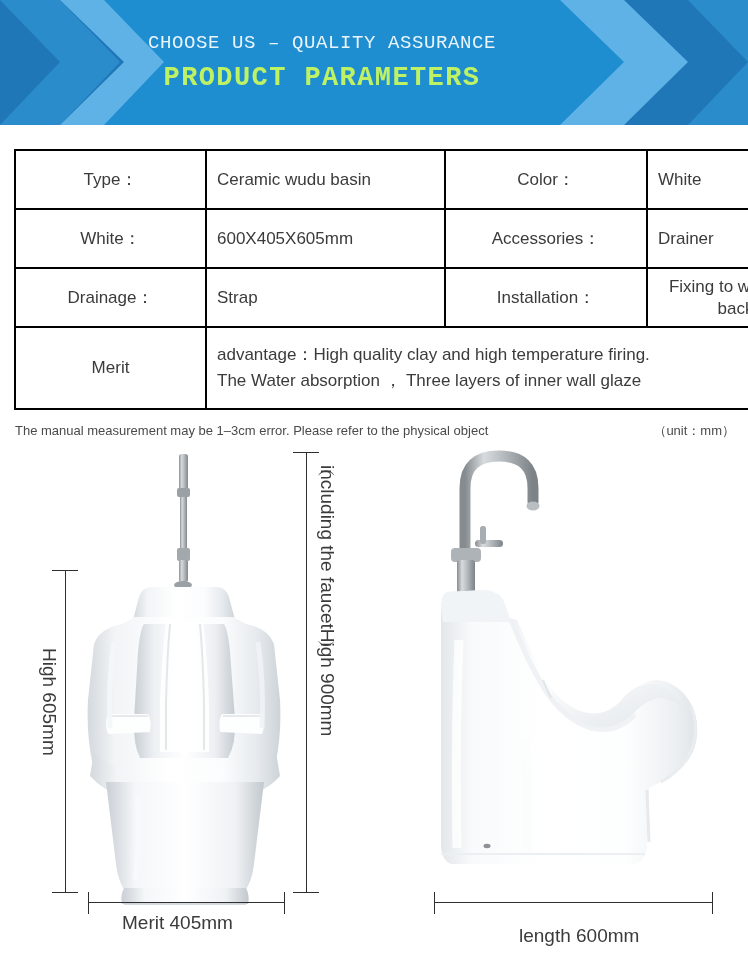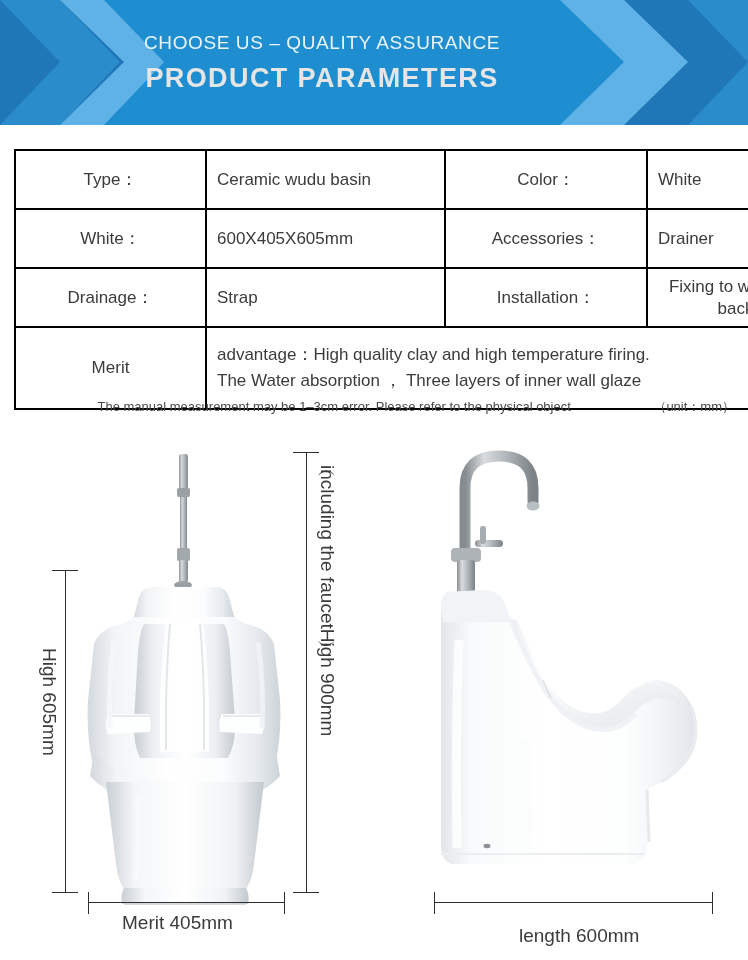--- a/index.html
+++ b/index.html
@@ -62,29 +62,30 @@
   }
   #banner-text {
     position: absolute;
     left: 0; top: 0;
     width: 644px; height: 125px;
     display: flex;
     flex-direction: column;
     align-items: center;
     justify-content: center;
     text-align: center;
+    font-family: Liberation Mono, monospace;
   }
   #banner-subtitle {
     color: #e9f4fb;
     font-size: 19px;
     letter-spacing: 0.6px;
     margin-bottom: 9px;
   }
   #banner-title {
-    color: #e5e5e5;
+    color: #bef264;
     font-size: 27px;
     font-weight: bold;
     letter-spacing: 1.4px;
   }
 
   
   #spec-table {
     position: absolute;
     left: 14px; top: 149px;
     width: 721px;
@@ -105,27 +106,26 @@
   td.merit-val { text-align: left; line-height: 1.55; padding: 6px 12px; }
   .col1 { width: 169px; }
   .col2 { width: 217px; }
   .col3 { width: 180px; }
   .col4 { width: 155px; }
   #merit-row td { height: 72px; }
 
   
   #note {
     position: absolute;
-    left: 15px; top: 398px;
+    left: 15px; top: 422px;
     width: 720px;
     font-size: 13px;
     color: #4a4a4a;
     display: flex;
     align-items: baseline;
-    text-align: center;
   }
   #note-main { flex: 1; }
   #note-unit { font-size: 13px; white-space: nowrap; }
 
   
   #products {
     position: absolute;
     left: 0; top: 430px;
     width: 748px; height: 530px;
   }

